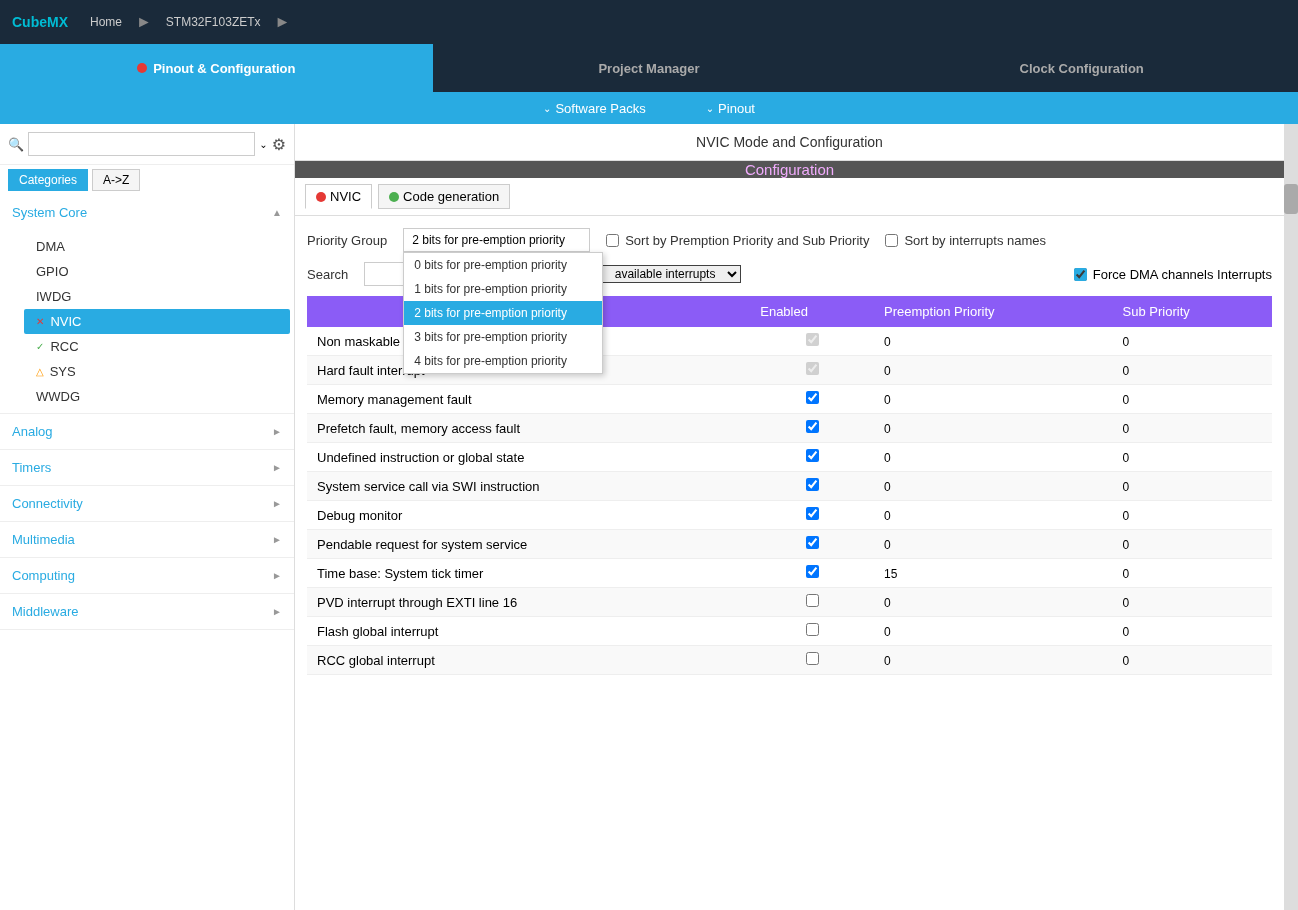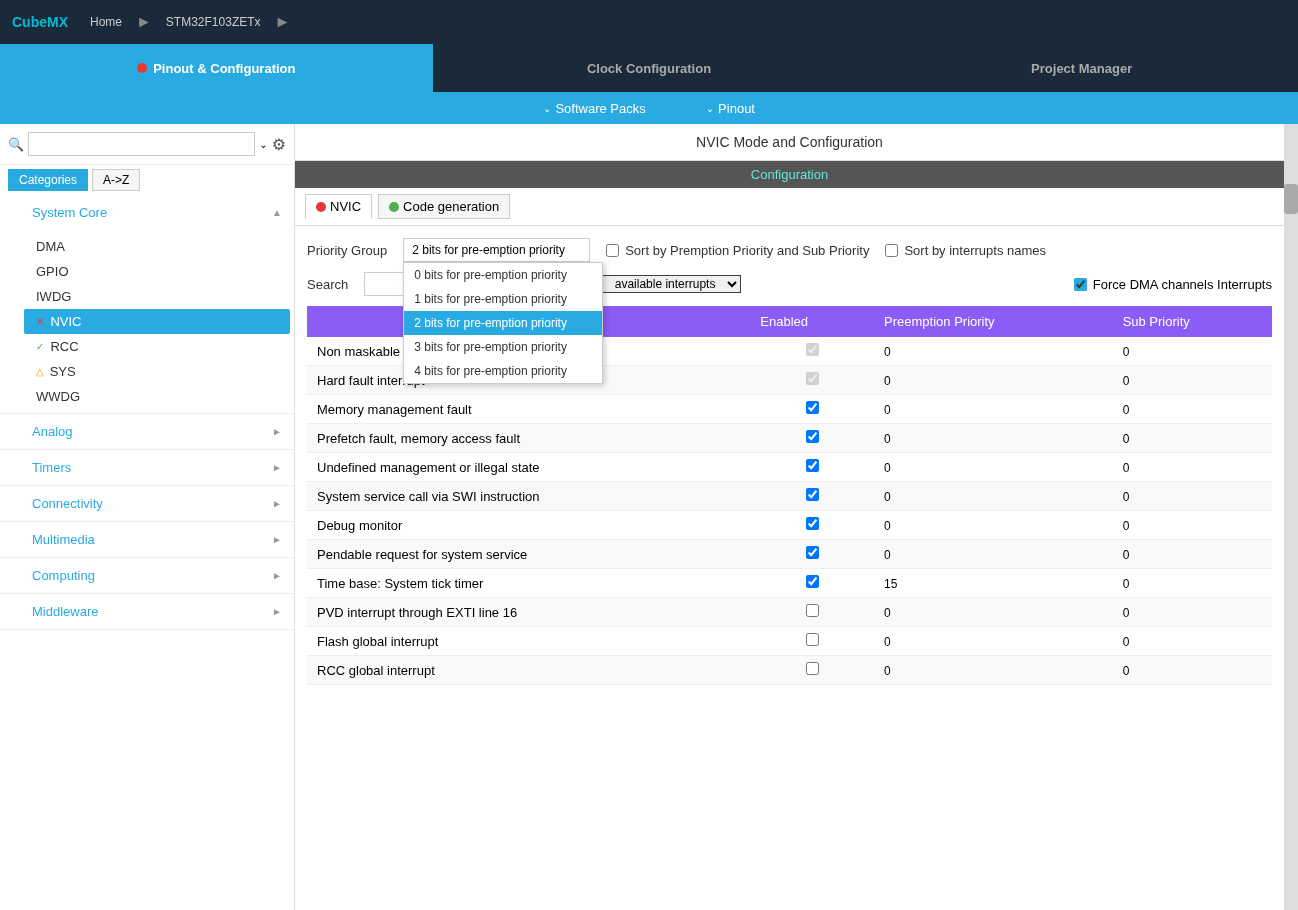--- a/index.html
+++ b/index.html
@@ -30,35 +30,35 @@
     
     .sidebar { width: 295px; background: white; border-right: 1px solid #ddd; overflow-y: auto; flex-shrink: 0; }
     .sidebar-search { display: flex; align-items: center; padding: 8px; gap: 4px; border-bottom: 1px solid #eee; }
     .search-input { flex: 1; border: 1px solid #ccc; padding: 4px 6px; font-size: 12px; }
     .gear-icon { color: #555; font-size: 16px; cursor: pointer; }
     .sidebar-tabs { display: flex; gap: 4px; padding: 4px 8px; }
     .sidebar-tab { padding: 3px 10px; font-size: 12px; border: 1px solid #ccc; cursor: pointer; background: #f5f5f5; }
     .sidebar-tab.active { background: #29abe2; color: white; border-color: #29abe2; }
 
     .sidebar-section { border-bottom: 1px solid #eee; }
-    .sidebar-section-header { display: flex; justify-content: space-between; align-items: center; padding: 10px 12px; cursor: pointer; margin-left: 20px; }
+    .sidebar-section-header { display: flex; justify-content: space-between; align-items: center; padding: 10px 12px; cursor: pointer; }
     .sidebar-section-header .label { color: #29abe2; font-size: 13px; }
     .sidebar-section-header .arrow { color: #999; font-size: 10px; }
     .sidebar-section-items { padding: 4px 0 4px 24px; }
     .sidebar-item { padding: 5px 12px; font-size: 13px; color: #333; cursor: pointer; display: flex; align-items: center; gap: 6px; }
     .sidebar-item.active { background: #29abe2; color: white; border-radius: 2px; margin-right: 4px; }
     .sidebar-item .item-icon { font-size: 10px; }
     .item-icon.red { color: #e53935; }
     .item-icon.green { color: #4caf50; }
     .item-icon.yellow { color: #ff9800; }
 
     
     .main-panel { flex: 1; background: white; overflow: hidden; display: flex; flex-direction: column; }
     .panel-title { background: white; text-align: center; padding: 10px; font-size: 14px; color: #333; border-bottom: 1px solid #ddd; }
-    .config-bar { background: #555; color: #5eead4; text-align: center; padding: 6px; font-size: 13px; }
+    .config-bar { background: #555; color: #f0abfc; text-align: center; font-size: 15px; }
 
     
     .config-tabs { display: flex; align-items: center; padding: 6px 10px; gap: 6px; border-bottom: 1px solid #ddd; background: white; }
     .config-tab { display: flex; align-items: center; gap: 4px; padding: 4px 10px; border: 1px solid #ccc; cursor: pointer; background: #f5f5f5; font-size: 12px; }
     .config-tab.active { background: white; border-bottom-color: white; }
     .config-tab .dot-red { width: 10px; height: 10px; background: #e53935; border-radius: 50%; display: inline-block; }
     .config-tab .dot-green { width: 10px; height: 10px; background: #4caf50; border-radius: 50%; display: inline-block; }
 
     
     .nvic-content { padding: 12px; flex: 1; overflow: auto; }
@@ -109,24 +109,24 @@
   <span class="breadcrumb-item">STM32F103ZETx</span>
   <span class="breadcrumb-sep">►</span>
 </div>
 
 <div class="main-tabs">
   <div class="main-tab active">
     <span class="tab-dot"></span>
     <span>Pinout &amp; Configuration</span>
   </div>
   <div class="main-tab inactive">
+    <span>Project Manager</span>
+  </div>
+  <div class="main-tab inactive">
     <span>Clock Configuration</span>
-  </div>
-  <div class="main-tab inactive">
-    <span>Project Manager</span>
   </div>
 </div>
 
 <div class="sub-nav">
   <div class="sub-nav-item">
     <span class="chevron">⌄</span>
     <span>Software Packs</span>
   </div>
   <div class="sub-nav-item">
     <span class="chevron">⌄</span>
@@ -315,21 +315,21 @@
               <td><input type="number" value="0" style=""></td>
               <td><input type="number" value="0" style=""></td>
             </tr>
             <tr>
               <td>Prefetch fault, memory access fault</td>
               <td style="text-align: center;"><input type="checkbox" checked="" style=""></td>
               <td><input type="number" value="0" style=""></td>
               <td><input type="number" value="0" style=""></td>
             </tr>
             <tr>
-              <td>Undefined management or illegal state</td>
+              <td>Undefined instruction or global state</td>
               <td style="text-align: center;"><input type="checkbox" checked="" style=""></td>
               <td><input type="number" value="0" style=""></td>
               <td><input type="number" value="0" style=""></td>
             </tr>
             <tr>
               <td>System service call via SWI instruction</td>
               <td style="text-align: center;"><input type="checkbox" checked="" style=""></td>
               <td><input type="number" value="0" style=""></td>
               <td><input type="number" value="0" style=""></td>
             </tr>

